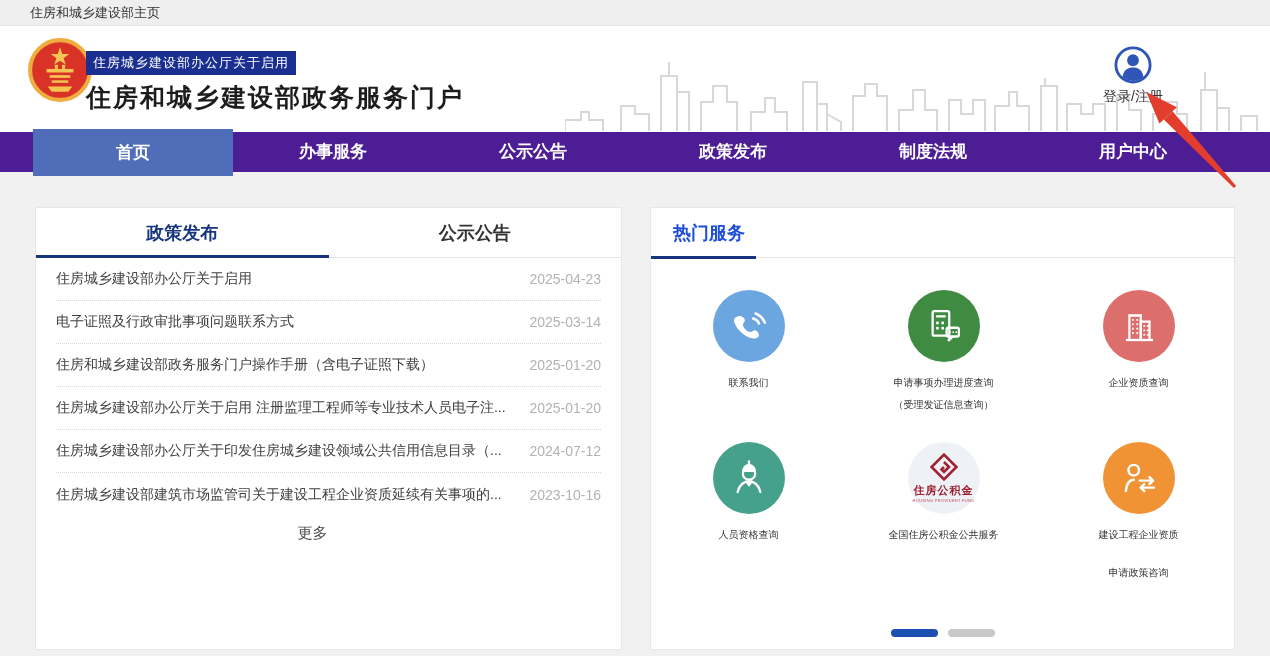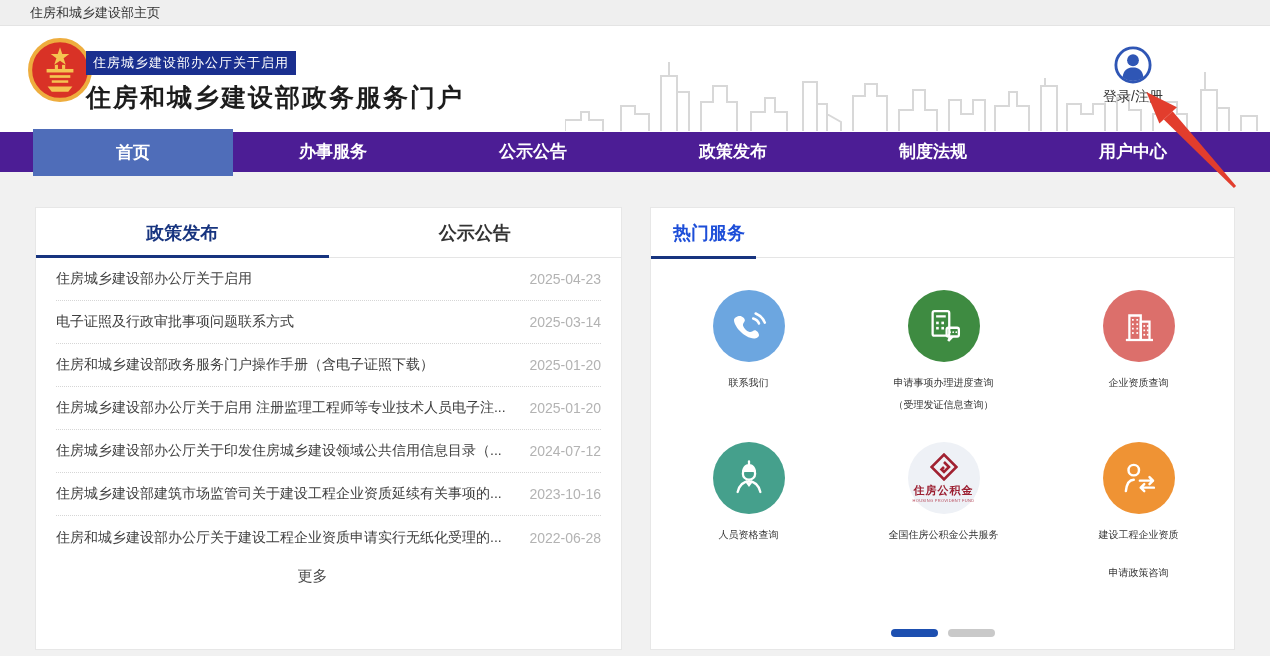--- a/index.html
+++ b/index.html
@@ -162,24 +162,20 @@
       <span class="news-title">住房城乡建设部办公厅关于启用 注册监理工程师等专业技术人员电子注...</span>
       <span class="news-date">2025-01-20</span>
     </div>
     <div class="news-row">
       <span class="news-title">住房城乡建设部办公厅关于印发住房城乡建设领域公共信用信息目录（...</span>
       <span class="news-date">2024-07-12</span>
     </div>
     <div class="news-row">
       <span class="news-title">住房城乡建设部建筑市场监管司关于建设工程企业资质延续有关事项的...</span>
       <span class="news-date">2023-10-16</span>
-    </div>
-    <div class="news-row">
-      <span class="news-title">住房和城乡建设部办公厅关于建设工程企业资质申请实行无纸化受理的...</span>
-      <span class="news-date">2022-06-28</span>
     </div>
   </div>
   <div class="more-row">
     <span class="more-link">更多</span>
   </div>
 </div>
 
 <div class="panel panel-right">
   <div class="hot-header">
     <span>热门服务</span>

